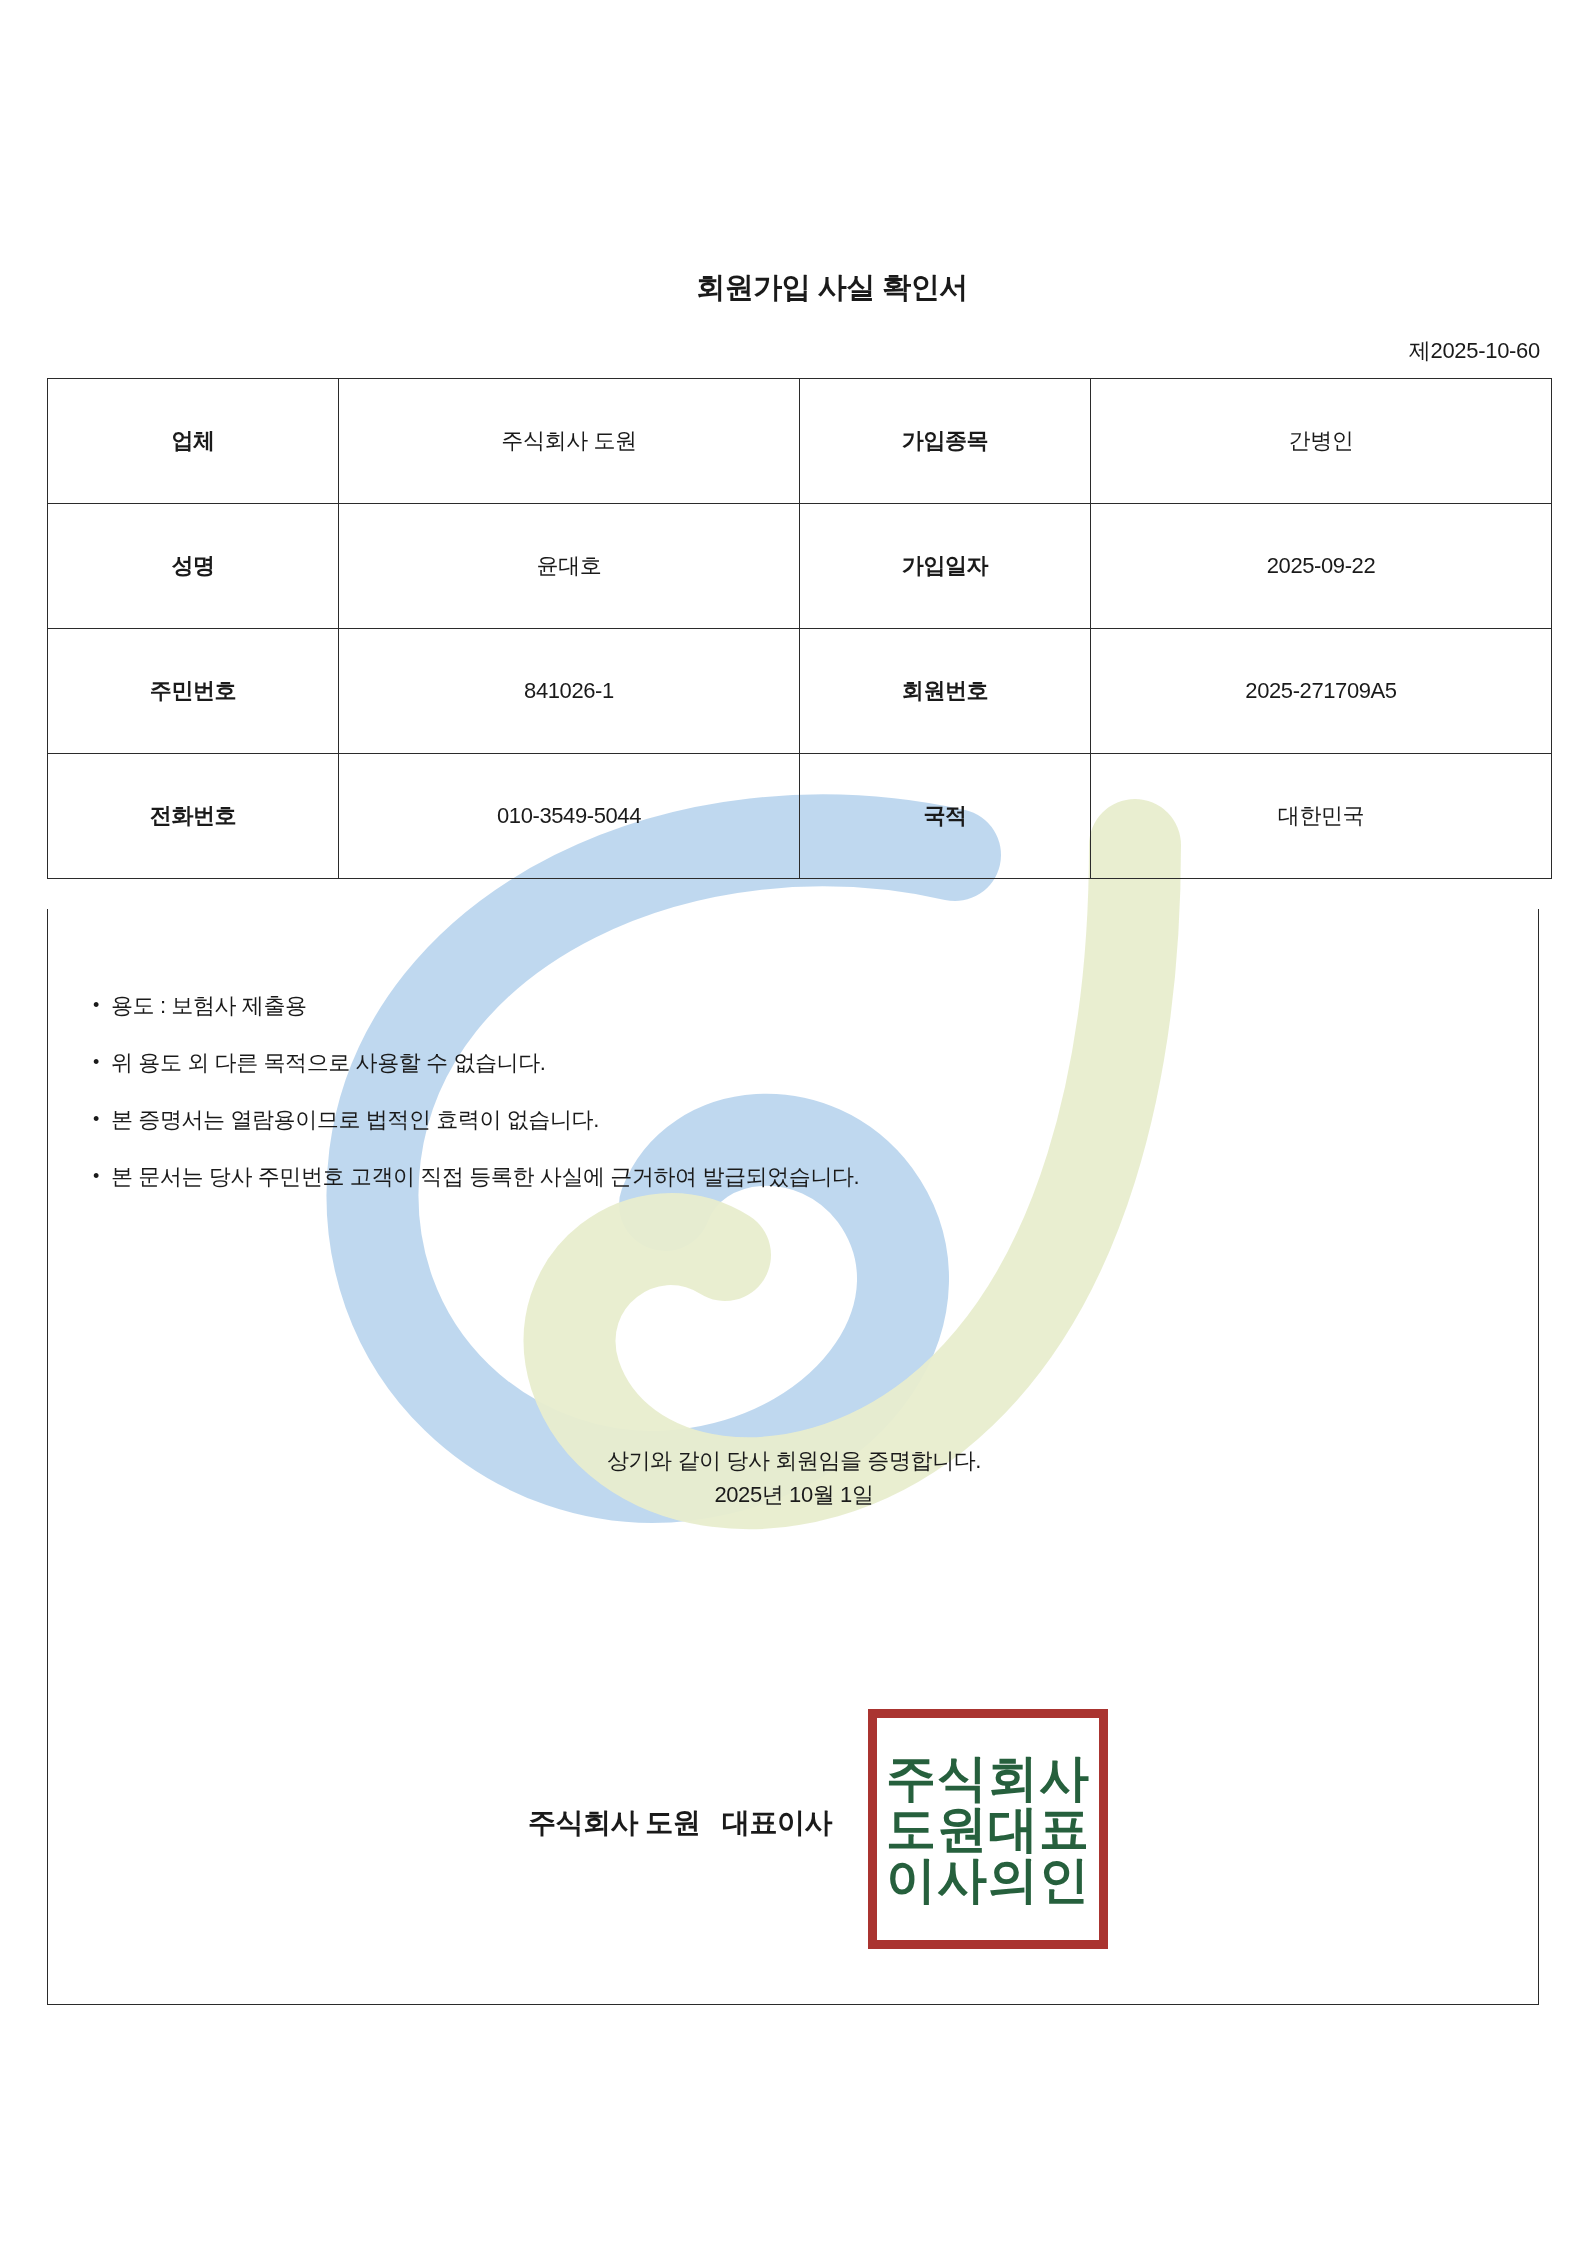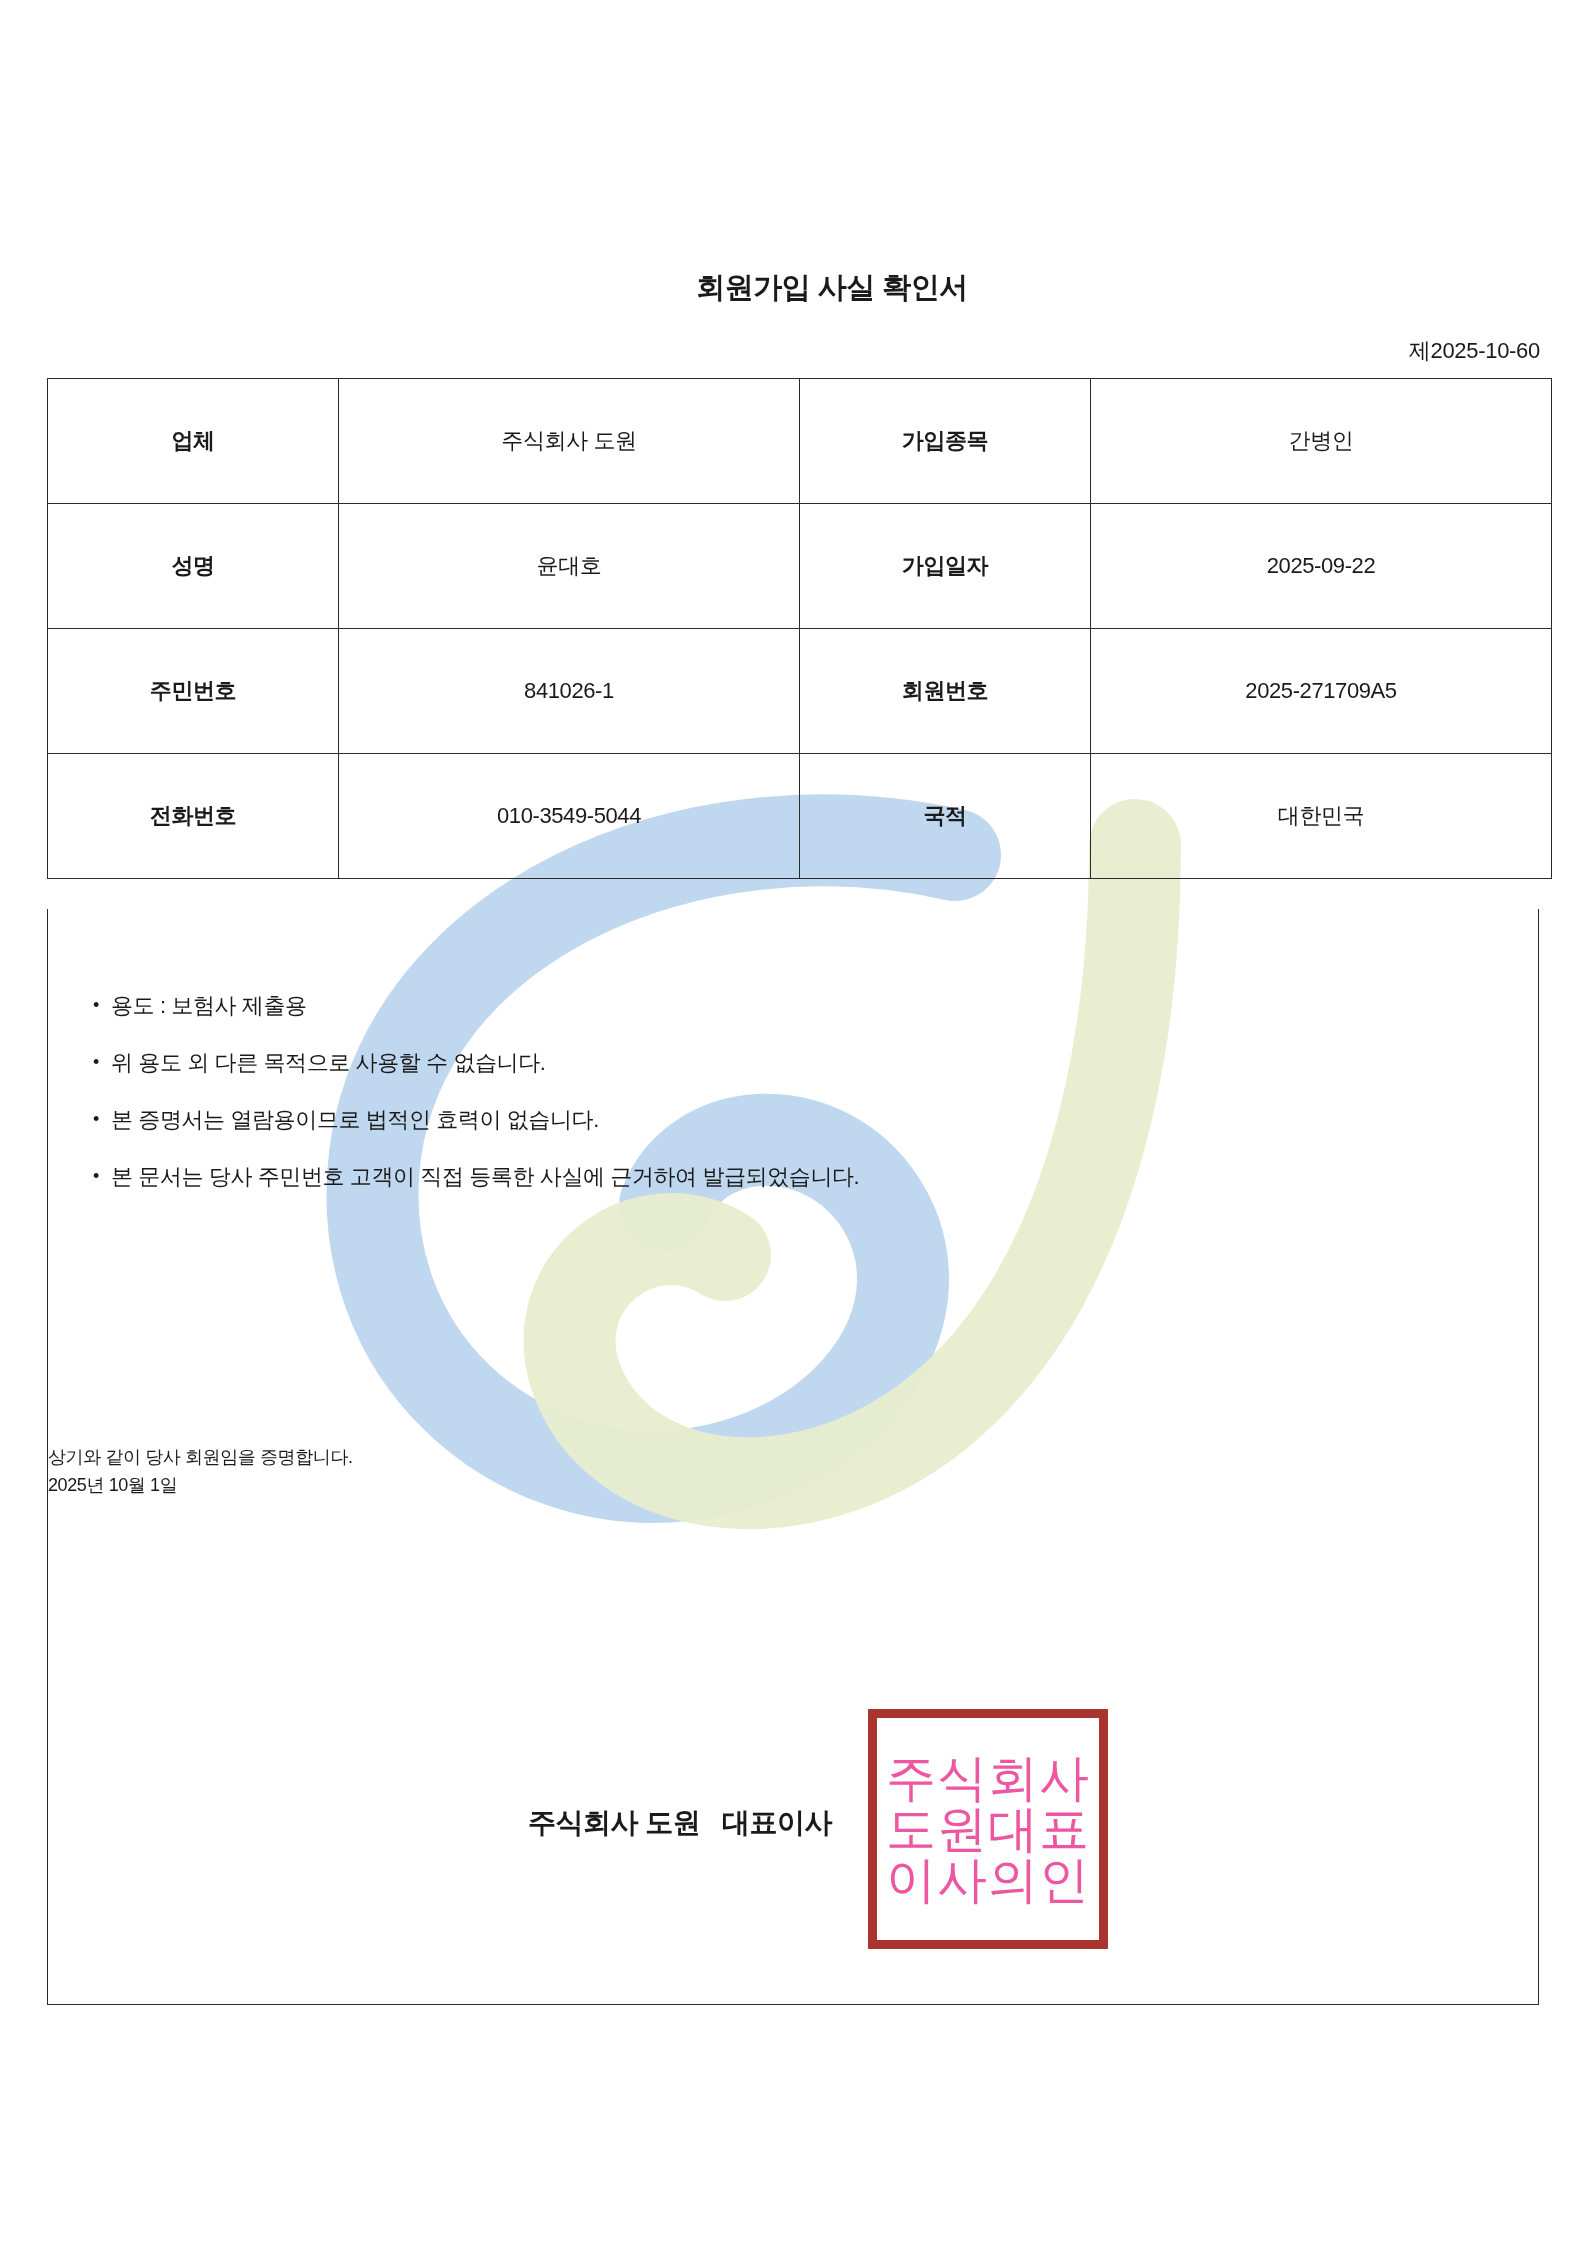--- a/index.html
+++ b/index.html
@@ -119,21 +119,22 @@
     width: 18px;
     font-size: 18px;
     vertical-align: 2px;
   }
 
   .attest {
     position: absolute;
     left: 0;
     top: 535px;
     width: 1492px;
-    font-size: 18px;
+    text-align: center;
+    font-size: 22px;
     line-height: 1.55;
     letter-spacing: -0.4px;
   }
 
   .signature {
     position: absolute;
     left: 480px;
     top: 895px;
     font-size: 28px;
     font-weight: bold;
@@ -143,23 +144,23 @@
 
   
   .seal {
     position: absolute;
     left: 820px;
     top: 800px;
     width: 240px;
     height: 240px;
     border: 9px solid #a3231f;
     box-sizing: border-box;
-    color: #ec4899;
+    color: #14532d;
     font-family: "DejaVu Sans", sans-serif;
-    font-weight: normal;
+    font-weight: bold;
     display: flex;
     flex-direction: column;
     justify-content: center;
     align-items: center;
     line-height: 1.02;
     letter-spacing: 1px;
     opacity: 0.92;
   }
   .seal .seal-row {
     font-size: 50px;

